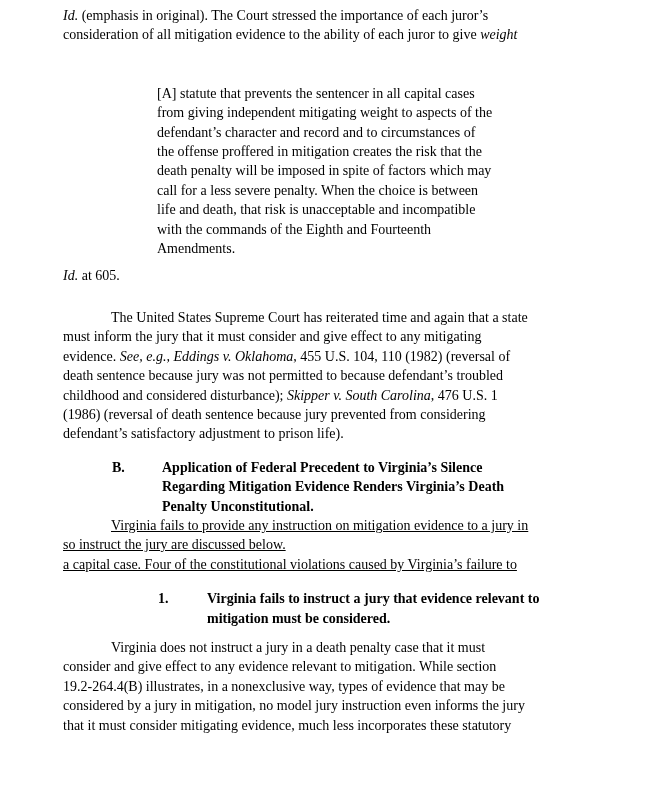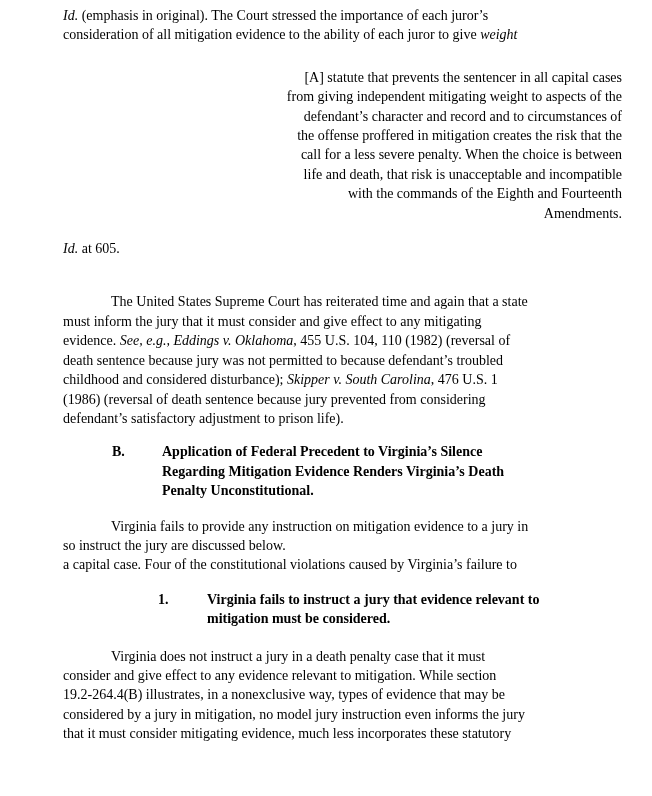--- a/index.html
+++ b/index.html
@@ -12,46 +12,47 @@
     background: #ffffff;
     color: #000000;
     font-family: "Liberation Serif", "DejaVu Serif", serif;
     font-size: 14px;
     line-height: 19.4px;
     overflow: hidden;
   }
   .ln { white-space: nowrap; }
   .indent { text-indent: 48px; }
   em { font-style: italic; }
-  .quote   { margin: 23px 0 0 94px; text-align: right; }
-  .cite    { margin-top: 16px; }
-  .p2      { margin-top: 34px; }
+  .quote   { margin: 39px 0 0 94px; }
+  .cite    { margin-top: 8px; }
+  .p2      { margin-top: 22px; }
   .heading { display: flex; font-weight: bold; }
   .headB   { margin: 14px 0 0 49px; }
   .headB .hlabel { width: 50px; flex: none; }
   .head1   { margin: 15px 0 0 95px; }
   .head1 .hlabel { width: 49px; flex: none; }
-  .p3      { margin-top: 16px; }
-  .p4      { margin-top: 18px; }
+  .p3      { margin-top: 0; text-decoration: underline; }
+  .p4      { margin-top: 10px; }
 </style>
 </head>
 <body>
 
 <div class="page">
 
   <div class="para">
     <div class="ln"><em>Id.</em><span> (emphasis in original). The Court stressed the importance of each juror’s</span></div>
     <div class="ln"><span>consideration of all mitigation evidence to the ability of each juror to give </span><em>weight</em></div>
   </div>
 
   <div class="quote">
     <div class="ln">[A] statute that prevents the sentencer in all capital cases</div>
     <div class="ln">from giving independent mitigating weight to aspects of the</div>
     <div class="ln">defendant’s character and record and to circumstances of</div>
     <div class="ln">the offense proffered in mitigation creates the risk that the</div>
+    <div class="ln">death penalty will be imposed in spite of factors which may</div>
     <div class="ln">call for a less severe penalty. When the choice is between</div>
     <div class="ln">life and death, that risk is unacceptable and incompatible</div>
     <div class="ln">with the commands of the Eighth and Fourteenth</div>
     <div class="ln">Amendments.</div>
   </div>
 
   <div class="cite ln"><em>Id.</em><span> at 605.</span></div>
 
   <div class="p2 para">
     <div class="ln indent"><span>The United States Supreme Court has reiterated time and again that a state</span></div>

